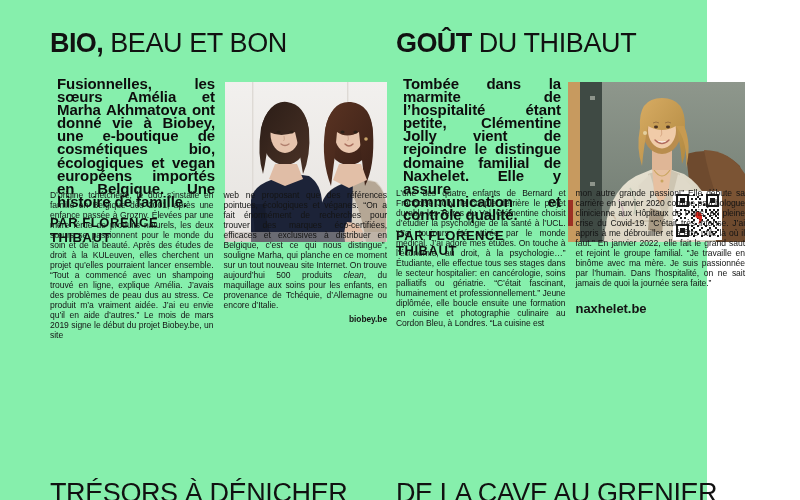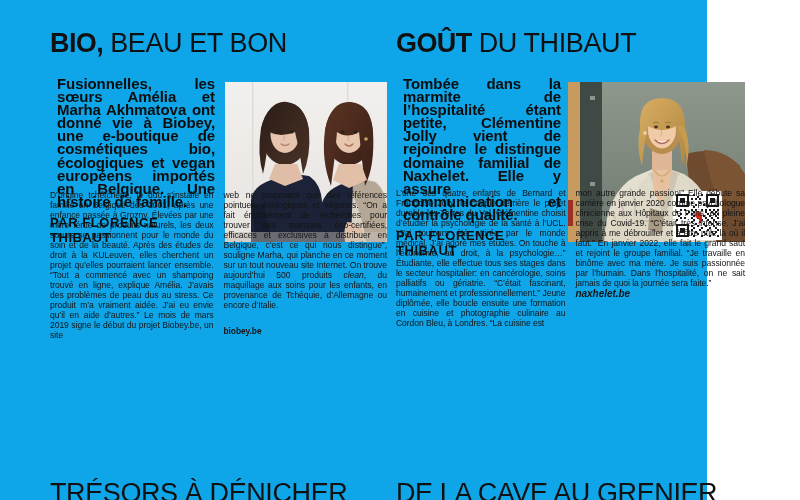--- a/index.html
+++ b/index.html
@@ -13,21 +13,21 @@
     height: 500px;
     font-family: "Liberation Sans", sans-serif;
     color: #1a1a1a;
     overflow: hidden;
     position: relative;
   }
   .page {
     position: relative;
     width: 707px;
     height: 500px;
-    background: #0ea5e9;
+    background: #86efac;
   }
 
   
   .article {
     position: absolute;
     width: 345px;
   }
   #article-bio { left: 50px; top: 28px; }
   #article-gout { left: 396px; top: 28px; }
 
@@ -118,31 +118,31 @@
     color: #141414;
     letter-spacing: -0.05px;
   }
   #body-gout .col { width: 170px; }
   .col p {
     margin: 0;
   }
   .col .it { font-style: italic; }
   .credit-right {
     display: block;
+    text-align: right;
     font-weight: bold;
     font-size: 8.4px;
-    margin-top: 16px;
+    margin-top: 4px;
   }
   .credit-left {
     display: block;
     text-align: left;
     font-weight: bold;
-    font-size: 10px;
-    margin-top: 1px;
-    font-style: italic;
+    font-size: 13px;
+    margin-top: 16px;
   }
 
   
   .headline-bottom {
     position: absolute;
     font-size: 27px;
     line-height: 30px;
     letter-spacing: -0.4px;
     white-space: nowrap;
     color: #111111;

